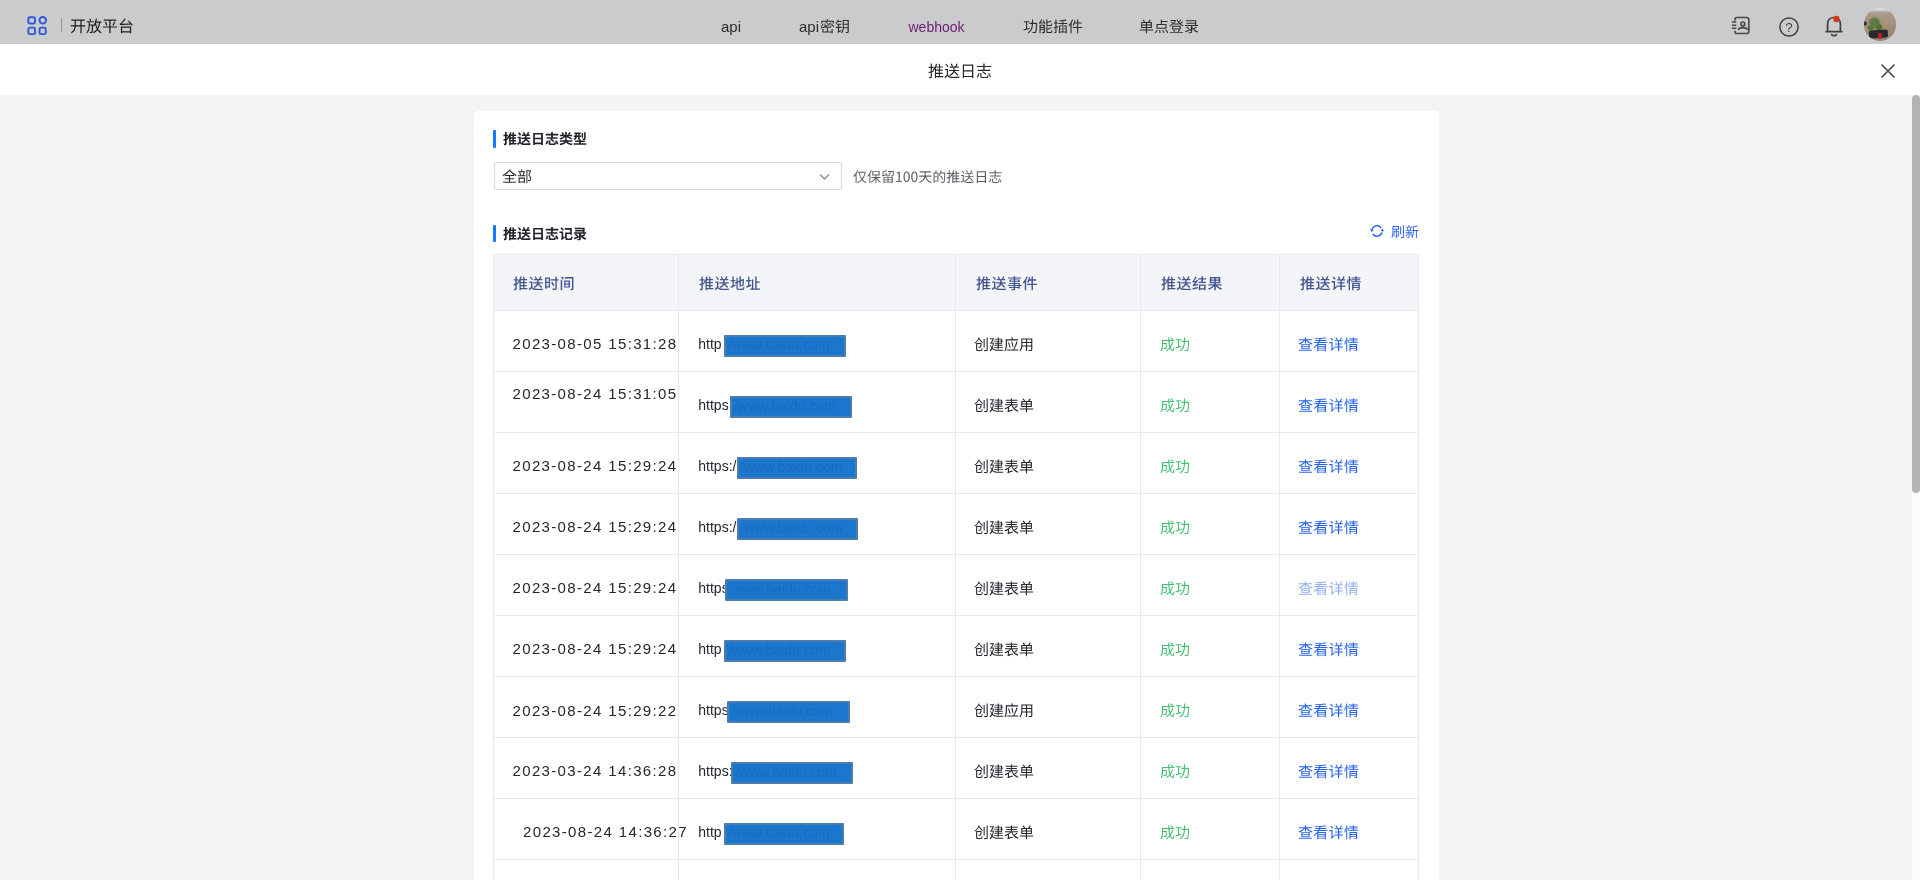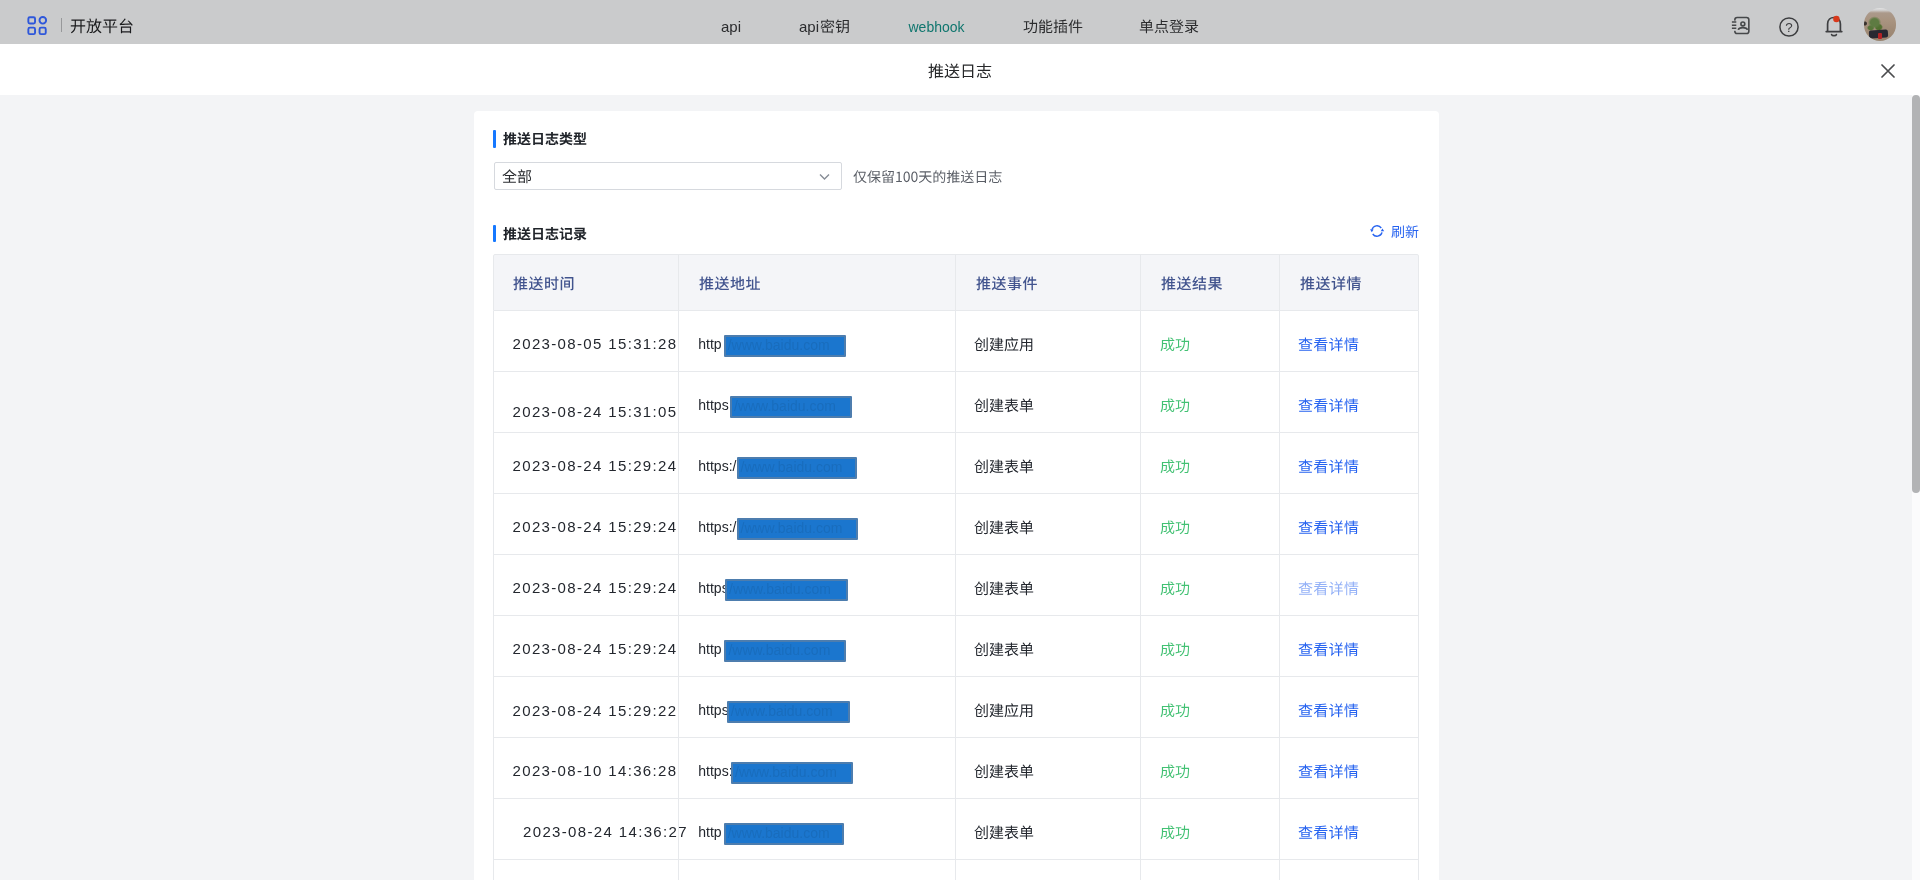--- a/index.html
+++ b/index.html
@@ -17,21 +17,21 @@
 </svg>
 <div class="ab" style="left:61px;top:18px;width:1px;height:14px;background:#97989a"></div>
 <svg class="ab " style="left:70px;top:17px" width="66" height="22" viewBox="0 -15 66 22">
     <path fill="#1c1d1f" d="M10.4 -11.2V-6.7H5.9V-7.4V-11.2ZM0.8 -6.7V-5.5H4.6C4.4 -3.3 3.6 -1.2 0.9 0.4C1.2 0.7 1.6 1.1 1.8 1.3C4.8 -0.5 5.6 -3.0 5.8 -5.5H10.4V1.3H11.6V-5.5H15.2V-6.7H11.6V-11.2H14.7V-12.4H1.4V-11.2H4.7V-7.4L4.7 -6.7Z M19.3 -13.2C19.6 -12.5 20.0 -11.6 20.1 -11.0L21.2 -11.3C21.1 -11.9 20.7 -12.8 20.4 -13.5ZM16.7 -10.8V-9.7H18.6V-6.4C18.6 -4.1 18.4 -1.6 16.4 0.5C16.7 0.7 17.1 1.0 17.3 1.3C19.4 -1.0 19.7 -3.7 19.7 -6.4V-6.5H21.9C21.8 -2.1 21.7 -0.5 21.4 -0.2C21.3 0.0 21.2 0.0 21.0 0.0C20.7 0.0 20.1 0.0 19.5 -0.0C19.6 0.3 19.7 0.8 19.8 1.1C20.4 1.1 21.1 1.1 21.5 1.1C21.9 1.1 22.2 0.9 22.5 0.6C22.9 0.0 23.0 -1.8 23.1 -7.0C23.1 -7.2 23.1 -7.6 23.1 -7.6H19.7V-9.7H23.8V-10.8ZM26.0 -9.3H29.0C28.7 -7.3 28.2 -5.6 27.5 -4.1C26.8 -5.6 26.3 -7.3 26.0 -9.2ZM25.8 -13.5C25.3 -10.7 24.4 -8.0 23.1 -6.3C23.4 -6.1 23.9 -5.6 24.0 -5.4C24.5 -6.0 24.9 -6.7 25.2 -7.4C25.6 -5.7 26.1 -4.2 26.8 -2.9C25.8 -1.6 24.6 -0.5 22.9 0.3C23.1 0.5 23.5 1.0 23.6 1.3C25.2 0.5 26.4 -0.5 27.4 -1.8C28.3 -0.5 29.3 0.5 30.7 1.2C30.9 0.9 31.3 0.5 31.5 0.2C30.1 -0.4 29.0 -1.5 28.1 -2.9C29.2 -4.6 29.8 -6.7 30.2 -9.3H31.4V-10.4H26.4C26.6 -11.3 26.8 -12.3 27.0 -13.2Z M34.8 -10.1C35.4 -8.9 36.0 -7.3 36.3 -6.4L37.4 -6.8C37.2 -7.7 36.5 -9.2 35.9 -10.4ZM44.1 -10.5C43.7 -9.3 42.9 -7.7 42.3 -6.7L43.4 -6.3C44.0 -7.3 44.8 -8.8 45.3 -10.1ZM32.8 -5.6V-4.4H39.3V1.3H40.6V-4.4H47.2V-5.6H40.6V-11.2H46.3V-12.4H33.7V-11.2H39.3V-5.6Z M50.9 -5.5V1.3H52.1V0.4H59.9V1.2H61.1V-5.5ZM52.1 -0.8V-4.3H59.9V-0.8ZM50.0 -6.8C50.6 -7.1 51.6 -7.1 60.8 -7.6C61.2 -7.1 61.5 -6.6 61.8 -6.2L62.8 -6.9C62.0 -8.3 60.1 -10.3 58.5 -11.6L57.6 -11.0C58.4 -10.3 59.2 -9.5 59.9 -8.6L51.7 -8.3C53.1 -9.6 54.6 -11.2 55.8 -13.0L54.6 -13.5C53.4 -11.5 51.5 -9.5 50.9 -8.9C50.4 -8.4 50.0 -8.1 49.6 -8.0C49.8 -7.7 50.0 -7.1 50.0 -6.8Z"></path>
   </svg>
 <div class="ab" style="left:721px;top:17.5px;font-size:15px;color:#2b2c2e">api</div>
 <div class="ab" style="left:799px;top:17.5px;font-size:15px;color:#2b2c2e">api</div>
 <svg class="ab " style="left:819.5px;top:18px" width="32" height="21" viewBox="0 -14 32 21">
     <path fill="#2b2c2e" d="M2.7 -8.3C2.3 -7.4 1.6 -6.3 0.7 -5.6L1.6 -5.1C2.5 -5.8 3.2 -6.9 3.6 -7.9ZM5.3 -9.4C6.2 -9.0 7.3 -8.3 7.9 -7.8L8.5 -8.5C7.9 -9.0 6.8 -9.7 5.8 -10.1ZM10.9 -7.7C11.9 -6.8 13.0 -5.6 13.5 -4.8L14.3 -5.5C13.8 -6.3 12.7 -7.4 11.8 -8.2ZM10.3 -9.6C9.2 -8.2 7.5 -7.0 5.5 -6.1V-8.5H4.5V-5.6V-5.6C3.3 -5.1 1.9 -4.6 0.6 -4.3C0.8 -4.1 1.1 -3.6 1.2 -3.4C2.4 -3.7 3.7 -4.1 4.8 -4.6C5.1 -4.3 5.6 -4.2 6.5 -4.2C6.9 -4.2 9.4 -4.2 9.7 -4.2C11.0 -4.2 11.4 -4.7 11.5 -6.5C11.2 -6.5 10.8 -6.7 10.6 -6.8C10.5 -5.4 10.4 -5.2 9.7 -5.2C9.1 -5.2 7.0 -5.2 6.6 -5.2L6.0 -5.2C8.1 -6.2 10.0 -7.5 11.3 -9.1ZM2.4 -2.9V0.5H11.6V1.2H12.7V-3.1H11.6V-0.6H8.0V-3.8H6.9V-0.6H3.5V-2.9ZM6.6 -12.6C6.8 -12.2 6.9 -11.7 7.0 -11.3H1.2V-8.4H2.3V-10.3H12.7V-8.4H13.9V-11.3H8.2C8.1 -11.7 7.9 -12.3 7.7 -12.8Z M27.6 -7.3V-4.7H23.8L23.8 -5.6V-7.3ZM27.6 -8.3H23.8V-10.9H27.6ZM22.7 -11.9V-5.6C22.7 -3.5 22.6 -1.1 20.9 0.6C21.1 0.8 21.6 1.1 21.8 1.3C23.1 -0.1 23.6 -1.9 23.7 -3.7H27.6V-0.4C27.6 -0.1 27.6 -0.1 27.3 -0.1C27.1 -0.1 26.4 -0.1 25.6 -0.1C25.8 0.2 25.9 0.7 26.0 1.0C27.1 1.0 27.8 1.0 28.2 0.8C28.6 0.6 28.8 0.3 28.8 -0.4V-11.9ZM17.8 -12.6C17.3 -11.2 16.5 -9.8 15.5 -9.0C15.7 -8.7 16.0 -8.1 16.1 -7.9C16.6 -8.4 17.2 -9.1 17.6 -9.9H21.6V-10.9H18.2C18.4 -11.3 18.6 -11.8 18.8 -12.3ZM15.9 -5.2V-4.1H18.0V-1.0C18.0 -0.4 17.6 -0.2 17.3 -0.0C17.5 0.3 17.7 0.8 17.7 1.1C18.0 0.8 18.4 0.6 21.3 -0.9C21.3 -1.2 21.2 -1.6 21.1 -1.9L19.1 -0.9V-4.1H21.5V-5.2H19.1V-7.2H21.3V-8.2H16.6V-7.2H18.0V-5.2Z"></path>
   </svg>
-<div class="ab" style="left:908.5px;top:18.5px;font-size:14px;color:#0f766e">webhook</div>
+<div class="ab" style="left:908.5px;top:18.5px;font-size:14px;color:#701a75">webhook</div>
 <svg class="ab " style="left:1022.5px;top:18px" width="62" height="21" viewBox="0 -14 62 21">
     <path fill="#2b2c2e" d="M0.6 -2.7 0.8 -1.6C2.4 -2.0 4.6 -2.6 6.6 -3.2L6.5 -4.3L4.1 -3.6V-9.8H6.3V-10.8H0.8V-9.8H3.0V-3.3C2.1 -3.1 1.2 -2.9 0.6 -2.7ZM9.0 -12.4C9.0 -11.3 8.9 -10.2 8.9 -9.2H6.4V-8.1H8.9C8.6 -4.4 7.8 -1.4 4.6 0.3C4.9 0.5 5.3 0.9 5.4 1.2C8.8 -0.7 9.7 -4.1 10.0 -8.1H13.0C12.8 -2.7 12.5 -0.7 12.1 -0.2C11.9 -0.0 11.8 0.0 11.4 0.0C11.1 0.0 10.3 -0.0 9.3 -0.1C9.6 0.2 9.7 0.7 9.7 1.0C10.6 1.1 11.4 1.1 11.9 1.0C12.4 1.0 12.8 0.9 13.1 0.4C13.7 -0.2 13.9 -2.4 14.1 -8.6C14.1 -8.8 14.1 -9.2 14.1 -9.2H10.0C10.1 -10.2 10.1 -11.3 10.1 -12.4Z M20.7 -6.3V-5.0H17.6V-6.3ZM16.5 -7.3V1.2H17.6V-1.9H20.7V-0.1C20.7 0.1 20.7 0.1 20.5 0.1C20.3 0.1 19.6 0.1 18.9 0.1C19.1 0.4 19.3 0.9 19.3 1.2C20.3 1.2 20.9 1.1 21.3 1.0C21.7 0.8 21.9 0.5 21.9 -0.1V-7.3ZM17.6 -4.1H20.7V-2.8H17.6ZM27.9 -11.5C27.0 -11.0 25.7 -10.5 24.4 -10.0V-12.6H23.3V-7.6C23.3 -6.4 23.6 -6.0 25.1 -6.0C25.4 -6.0 27.3 -6.0 27.7 -6.0C28.8 -6.0 29.2 -6.5 29.3 -8.3C29.0 -8.4 28.5 -8.6 28.3 -8.8C28.2 -7.3 28.1 -7.0 27.6 -7.0C27.1 -7.0 25.5 -7.0 25.2 -7.0C24.5 -7.0 24.4 -7.1 24.4 -7.6V-9.1C25.8 -9.6 27.4 -10.1 28.6 -10.6ZM28.0 -4.8C27.2 -4.2 25.7 -3.6 24.4 -3.2V-5.6H23.3V-0.5C23.3 0.7 23.7 1.1 25.1 1.1C25.4 1.1 27.4 1.1 27.7 1.1C29.0 1.1 29.3 0.5 29.4 -1.5C29.1 -1.6 28.7 -1.7 28.4 -1.9C28.4 -0.2 28.3 0.1 27.6 0.1C27.2 0.1 25.5 0.1 25.2 0.1C24.5 0.1 24.4 -0.0 24.4 -0.5V-2.3C25.9 -2.7 27.6 -3.3 28.8 -3.9ZM16.3 -8.3C16.6 -8.4 17.1 -8.5 21.2 -8.8C21.3 -8.5 21.5 -8.2 21.6 -8.0L22.5 -8.4C22.2 -9.3 21.4 -10.7 20.6 -11.7L19.7 -11.3C20.1 -10.8 20.4 -10.2 20.8 -9.6L17.5 -9.5C18.1 -10.3 18.8 -11.3 19.3 -12.3L18.1 -12.6C17.7 -11.5 16.8 -10.3 16.6 -10.0C16.3 -9.6 16.1 -9.4 15.9 -9.4C16.0 -9.1 16.2 -8.5 16.3 -8.3Z M41.0 -3.6V-2.7H42.7V-0.6H40.4V-8.0H44.2V-9.1H40.4V-11.0C41.5 -11.1 42.6 -11.3 43.5 -11.6L42.9 -12.5C41.3 -12.0 38.4 -11.7 36.0 -11.5C36.1 -11.3 36.3 -10.9 36.3 -10.6C37.3 -10.7 38.3 -10.7 39.4 -10.8V-9.1H35.5V-8.0H39.4V-0.6H36.9V-2.7H38.7V-3.6H36.9V-5.5C37.5 -5.6 38.2 -5.8 38.8 -6.1L38.2 -7.0C37.6 -6.7 36.7 -6.4 35.9 -6.1V1.2H36.9V0.4H42.7V1.2H43.7V-6.5H41.0V-5.5H42.7V-3.6ZM32.4 -12.6V-9.6H30.8V-8.5H32.4V-5.1L30.6 -4.6L30.8 -3.5L32.4 -4.0V-0.1C32.4 0.1 32.4 0.1 32.2 0.1C32.0 0.1 31.6 0.1 31.1 0.1C31.2 0.4 31.4 0.9 31.4 1.1C32.2 1.1 32.7 1.1 33.0 0.9C33.4 0.8 33.5 0.4 33.5 -0.1V-4.3L35.1 -4.8L35.0 -5.9L33.5 -5.4V-8.5H34.9V-9.6H33.5V-12.6Z M49.8 -5.1V-4.0H54.1V1.2H55.2V-4.0H59.3V-5.1H55.2V-8.4H58.6V-9.5H55.2V-12.4H54.1V-9.5H52.0C52.2 -10.2 52.4 -10.9 52.6 -11.6L51.5 -11.8C51.1 -9.9 50.5 -7.9 49.6 -6.7C49.9 -6.6 50.4 -6.3 50.6 -6.1C51.0 -6.8 51.4 -7.6 51.7 -8.4H54.1V-5.1ZM49.0 -12.5C48.2 -10.3 46.9 -8.0 45.5 -6.6C45.7 -6.3 46.0 -5.7 46.1 -5.4C46.6 -6.0 47.1 -6.6 47.5 -7.2V1.2H48.6V-9.0C49.2 -10.0 49.7 -11.1 50.1 -12.2Z"></path>
   </svg>
 <svg class="ab " style="left:1139px;top:18px" width="62" height="21" viewBox="0 -14 62 21">
     <path fill="#2b2c2e" d="M3.3 -6.6H6.9V-4.9H3.3ZM8.0 -6.6H11.8V-4.9H8.0ZM3.3 -9.0H6.9V-7.5H3.3ZM8.0 -9.0H11.8V-7.5H8.0ZM10.6 -12.5C10.3 -11.8 9.7 -10.7 9.1 -10.0H5.5L6.1 -10.3C5.8 -10.9 5.1 -11.9 4.5 -12.5L3.5 -12.1C4.1 -11.5 4.7 -10.6 5.0 -10.0H2.2V-4.0H6.9V-2.5H0.8V-1.5H6.9V1.2H8.0V-1.5H14.2V-2.5H8.0V-4.0H12.9V-10.0H10.4C10.9 -10.6 11.4 -11.4 11.8 -12.1Z M18.6 -7.0H26.4V-4.3H18.6ZM20.1 -1.9C20.3 -0.9 20.4 0.3 20.4 1.1L21.6 0.9C21.5 0.2 21.4 -1.1 21.2 -2.0ZM23.2 -1.9C23.6 -1.0 24.1 0.3 24.3 1.0L25.4 0.8C25.2 0.0 24.7 -1.2 24.2 -2.1ZM26.3 -2.0C27.0 -1.1 27.9 0.3 28.2 1.1L29.3 0.6C28.9 -0.2 28.0 -1.5 27.3 -2.4ZM17.7 -2.3C17.2 -1.2 16.4 0.0 15.6 0.7L16.6 1.2C17.5 0.4 18.2 -0.9 18.7 -2.0ZM17.5 -8.0V-3.2H27.5V-8.0H22.9V-9.9H28.6V-11.0H22.9V-12.6H21.8V-8.0Z M34.2 -5.3H40.5V-3.4H34.2ZM33.1 -6.2V-2.5H41.7V-6.2ZM43.2 -10.7C42.7 -10.2 41.8 -9.4 41.1 -8.9C40.7 -9.2 40.4 -9.6 40.1 -10.0C40.8 -10.5 41.7 -11.2 42.4 -11.9L41.5 -12.5C41.0 -11.9 40.2 -11.2 39.6 -10.7C39.1 -11.3 38.8 -11.9 38.5 -12.6L37.5 -12.2C38.1 -10.8 39.0 -9.5 40.0 -8.4H35.1C35.9 -9.4 36.6 -10.5 37.1 -11.7L36.4 -12.1L36.2 -12.0H31.5V-11.1H35.6C35.2 -10.3 34.7 -9.6 34.1 -9.0C33.6 -9.5 32.8 -10.1 32.1 -10.5L31.5 -9.9C32.2 -9.4 33.0 -8.8 33.5 -8.3C32.5 -7.5 31.4 -6.8 30.4 -6.3C30.6 -6.1 30.9 -5.7 31.1 -5.5C32.4 -6.1 33.7 -7.0 34.8 -8.2V-7.5H40.2V-8.2C41.3 -7.1 42.5 -6.2 43.8 -5.6C44.0 -5.9 44.3 -6.3 44.6 -6.6C43.6 -7.0 42.6 -7.6 41.7 -8.3C42.5 -8.8 43.4 -9.5 44.0 -10.1ZM39.8 -2.4C39.5 -1.7 39.1 -0.8 38.7 -0.1H35.2L36.1 -0.5C36.0 -1.0 35.6 -1.8 35.2 -2.3L34.2 -2.0C34.5 -1.4 34.9 -0.6 35.0 -0.1H30.9V0.8H44.1V-0.1H39.8C40.2 -0.7 40.5 -1.4 40.9 -2.1Z M47.0 -4.8C48.0 -4.2 49.2 -3.4 49.7 -2.8L50.5 -3.6C49.9 -4.1 48.7 -4.9 47.8 -5.4ZM47.0 -11.8V-10.7H56.1L56.0 -9.3H47.5V-8.3H56.0L55.9 -6.9H46.0V-5.9H51.9V-3.2C49.7 -2.3 47.5 -1.4 46.0 -0.8L46.6 0.2C48.1 -0.4 50.1 -1.3 51.9 -2.1V-0.0C51.9 0.2 51.8 0.2 51.6 0.3C51.4 0.3 50.5 0.3 49.6 0.2C49.8 0.5 50.0 0.9 50.0 1.2C51.2 1.2 52.0 1.2 52.4 1.1C52.9 0.9 53.1 0.6 53.1 -0.0V-3.5C54.3 -1.6 56.2 -0.1 58.6 0.6C58.7 0.3 59.1 -0.1 59.3 -0.4C57.7 -0.8 56.3 -1.6 55.1 -2.7C56.1 -3.2 57.2 -4.1 58.1 -4.8L57.1 -5.5C56.5 -4.9 55.4 -4.0 54.4 -3.4C53.9 -4.0 53.4 -4.7 53.1 -5.5V-5.9H59.1V-6.9H57.1C57.2 -8.5 57.3 -10.3 57.3 -11.8L56.4 -11.8L56.2 -11.8Z"></path>
   </svg>
 <svg class="ab" style="left:1730px;top:15px" width="23" height="23" viewBox="0 0 23 23" fill="none" stroke="#46484a" stroke-width="1.6">
 <rect x="4.85" y="2.55" width="14.0" height="16.0" rx="2.3"></rect>
 <rect x="3.6" y="5.6" width="2.5" height="10.2" fill="#cacbcc" stroke="none"></rect>
 <path d="M1.9,7.05h4.4 M1.9,10.3h4.4 M1.9,13.2h4.4"></path>
@@ -126,21 +126,21 @@
 <svg class="ab " style="left:973.5px;top:336px" width="62" height="21" viewBox="0 -14 62 21">
     <path fill="#23272e" d="M12.6 -12.4V-0.3C12.6 -0.0 12.5 0.1 12.2 0.1C11.9 0.1 10.9 0.1 9.9 0.1C10.0 0.4 10.2 0.9 10.3 1.1C11.7 1.2 12.5 1.1 13.0 1.0C13.5 0.8 13.7 0.4 13.7 -0.3V-12.4ZM9.6 -10.9V-2.5H10.7V-10.9ZM2.1 -7.1V-0.7C2.1 0.7 2.6 1.0 4.0 1.0C4.3 1.0 6.5 1.0 6.8 1.0C8.2 1.0 8.5 0.4 8.6 -1.7C8.3 -1.8 7.9 -1.9 7.6 -2.1C7.6 -0.3 7.5 0.0 6.8 0.0C6.3 0.0 4.5 0.0 4.1 0.0C3.4 0.0 3.2 -0.1 3.2 -0.7V-6.1H6.5C6.4 -4.3 6.2 -3.6 6.0 -3.3C5.9 -3.2 5.8 -3.2 5.6 -3.2C5.4 -3.2 4.9 -3.2 4.3 -3.3C4.5 -3.0 4.6 -2.6 4.6 -2.3C5.2 -2.2 5.8 -2.3 6.1 -2.3C6.5 -2.3 6.7 -2.4 6.9 -2.7C7.3 -3.0 7.5 -4.1 7.6 -6.7C7.6 -6.8 7.6 -7.1 7.6 -7.1ZM4.7 -12.6C3.9 -10.6 2.3 -8.6 0.4 -7.2C0.7 -7.0 1.1 -6.6 1.2 -6.4C2.7 -7.6 4.0 -9.1 5.0 -10.7C6.1 -9.4 7.4 -7.9 8.1 -6.9L8.9 -7.6C8.2 -8.7 6.7 -10.3 5.4 -11.6L5.7 -12.3Z M20.9 -11.3V-10.4H23.7V-9.3H19.9V-8.4H23.7V-7.2H20.8V-6.3H23.7V-5.2H20.7V-4.3H23.7V-3.1H20.1V-2.2H23.7V-0.7H24.8V-2.2H29.1V-3.1H24.8V-4.3H28.5V-5.2H24.8V-6.3H28.1V-8.4H29.2V-9.3H28.1V-11.3H24.8V-12.6H23.7V-11.3ZM24.8 -8.4H27.1V-7.2H24.8ZM24.8 -9.3V-10.4H27.1V-9.3ZM16.5 -5.9C16.5 -6.1 16.8 -6.3 17.0 -6.4H18.9C18.7 -5.0 18.4 -3.9 18.0 -2.9C17.6 -3.5 17.3 -4.2 17.0 -5.1L16.2 -4.8C16.5 -3.6 17.0 -2.7 17.5 -1.9C17.0 -0.9 16.3 -0.1 15.6 0.4C15.8 0.6 16.2 1.0 16.4 1.2C17.1 0.6 17.7 -0.1 18.3 -1.1C19.8 0.4 22.0 0.8 24.8 0.8H29.0C29.1 0.5 29.3 0.0 29.4 -0.2C28.7 -0.2 25.4 -0.2 24.8 -0.2C22.3 -0.2 20.2 -0.5 18.7 -2.0C19.4 -3.4 19.8 -5.1 20.0 -7.2L19.4 -7.4L19.2 -7.4H17.9C18.6 -8.5 19.4 -9.9 20.1 -11.4L19.4 -11.8L19.0 -11.7H16.0V-10.7H18.6C18.0 -9.3 17.2 -8.1 16.9 -7.7C16.6 -7.2 16.3 -6.9 16.0 -6.8C16.1 -6.6 16.4 -6.1 16.5 -5.9Z M34.0 -7.3C34.6 -5.7 35.3 -3.6 35.6 -2.2L36.6 -2.6C36.3 -4.0 35.6 -6.1 34.9 -7.8ZM37.2 -8.2C37.7 -6.6 38.2 -4.4 38.5 -3.0L39.5 -3.4C39.3 -4.8 38.8 -6.8 38.2 -8.5ZM37.0 -12.4C37.3 -11.9 37.6 -11.2 37.8 -10.7H31.8V-6.6C31.8 -4.4 31.7 -1.5 30.5 0.7C30.8 0.8 31.3 1.1 31.5 1.3C32.8 -0.9 33.0 -4.3 33.0 -6.6V-9.6H44.1V-10.7H39.1C38.9 -11.2 38.5 -12.1 38.1 -12.7ZM33.1 -0.6V0.5H44.3V-0.6H40.3C41.6 -2.9 42.8 -5.6 43.5 -8.1L42.3 -8.6C41.7 -6.0 40.6 -2.9 39.1 -0.6Z M47.3 -11.5V-6.1C47.3 -4.0 47.1 -1.3 45.5 0.5C45.7 0.7 46.2 1.1 46.4 1.3C47.5 0.0 48.0 -1.7 48.2 -3.4H52.0V1.1H53.1V-3.4H57.2V-0.3C57.2 -0.1 57.1 0.0 56.8 0.0C56.5 0.1 55.5 0.1 54.4 0.0C54.6 0.3 54.8 0.8 54.8 1.1C56.2 1.1 57.1 1.1 57.6 0.9C58.1 0.8 58.3 0.4 58.3 -0.3V-11.5ZM48.4 -10.5H52.0V-8.1H48.4ZM57.2 -10.5V-8.1H53.1V-10.5ZM48.4 -7.0H52.0V-4.5H48.3C48.4 -5.0 48.4 -5.6 48.4 -6.1ZM57.2 -7.0V-4.5H53.1V-7.0Z"></path>
   </svg>
 <svg class="ab " style="left:1160.0px;top:336px" width="32" height="21" viewBox="0 -14 32 21">
     <path fill="#42c173" d="M8.2 -12.6C8.2 -11.7 8.2 -10.9 8.2 -10.0H1.9V-5.8C1.9 -3.9 1.8 -1.3 0.5 0.6C0.8 0.7 1.3 1.1 1.5 1.3C2.9 -0.7 3.1 -3.7 3.1 -5.8V-5.9H5.8C5.8 -3.3 5.7 -2.4 5.5 -2.2C5.4 -2.0 5.2 -2.0 5.0 -2.0C4.8 -2.0 4.1 -2.0 3.4 -2.1C3.6 -1.8 3.7 -1.3 3.8 -1.0C4.5 -1.0 5.2 -1.0 5.6 -1.0C6.0 -1.1 6.2 -1.2 6.5 -1.4C6.8 -1.8 6.9 -3.1 6.9 -6.5C6.9 -6.6 6.9 -7.0 6.9 -7.0H3.1V-9.0H8.3C8.5 -6.5 8.8 -4.3 9.4 -2.6C8.4 -1.4 7.3 -0.5 5.9 0.2C6.2 0.4 6.6 0.9 6.8 1.1C7.9 0.4 9.0 -0.4 9.9 -1.4C10.6 0.2 11.5 1.1 12.6 1.1C13.8 1.1 14.2 0.3 14.4 -2.2C14.1 -2.3 13.7 -2.6 13.4 -2.8C13.3 -0.8 13.1 -0.1 12.7 -0.1C11.9 -0.1 11.3 -0.9 10.7 -2.4C11.8 -3.8 12.7 -5.5 13.3 -7.5L12.2 -7.8C11.7 -6.3 11.1 -4.9 10.3 -3.7C9.9 -5.2 9.6 -6.9 9.4 -9.0H14.3V-10.0H9.4C9.3 -10.9 9.3 -11.7 9.3 -12.6ZM10.1 -11.8C11.0 -11.4 12.2 -10.6 12.8 -10.0L13.5 -10.8C12.9 -11.3 11.7 -12.1 10.7 -12.5Z M15.6 -2.7 15.8 -1.6C17.4 -2.0 19.6 -2.6 21.6 -3.2L21.5 -4.3L19.1 -3.6V-9.8H21.3V-10.8H15.8V-9.8H18.0V-3.3C17.1 -3.1 16.2 -2.9 15.6 -2.7ZM24.0 -12.4C24.0 -11.3 23.9 -10.2 23.9 -9.2H21.4V-8.1H23.9C23.6 -4.4 22.8 -1.4 19.6 0.3C19.9 0.5 20.3 0.9 20.4 1.2C23.9 -0.7 24.7 -4.1 25.0 -8.1H28.0C27.8 -2.7 27.5 -0.7 27.1 -0.2C26.9 -0.0 26.8 0.0 26.4 0.0C26.1 0.0 25.3 -0.0 24.3 -0.1C24.6 0.2 24.7 0.7 24.7 1.0C25.6 1.1 26.4 1.1 26.9 1.0C27.4 1.0 27.8 0.9 28.1 0.4C28.6 -0.2 28.9 -2.4 29.1 -8.6C29.1 -8.8 29.1 -9.2 29.1 -9.2H25.0C25.1 -10.2 25.1 -11.3 25.1 -12.4Z"></path>
   </svg>
 <svg class="ab " style="left:1298.2px;top:336px" width="63" height="21" viewBox="0 -14 63 21">
     <path fill="#2562f0" d="M4.4 -3.3H10.5V-2.0H4.4ZM4.4 -5.3H10.5V-4.0H4.4ZM3.3 -6.1V-1.2H11.7V-6.1ZM1.1 -0.3V0.7H13.9V-0.3ZM6.9 -12.6V-10.7H0.9V-9.7H5.7C4.4 -8.3 2.4 -7.0 0.5 -6.4C0.8 -6.1 1.1 -5.7 1.3 -5.5C3.3 -6.3 5.5 -7.8 6.9 -9.6V-6.6H8.0V-9.6C9.4 -7.9 11.6 -6.3 13.7 -5.6C13.9 -5.9 14.2 -6.3 14.5 -6.5C12.6 -7.1 10.5 -8.3 9.2 -9.7H14.2V-10.7H8.0V-12.6Z M20.3 -3.2H26.8V-2.2H20.3ZM20.3 -4.0V-5.0H26.8V-4.0ZM20.3 -1.4H26.8V-0.3H20.3ZM27.7 -12.5C25.3 -12.0 20.7 -11.8 17.1 -11.7C17.2 -11.5 17.3 -11.1 17.3 -10.9C18.6 -10.9 20.0 -10.9 21.4 -11.0C21.3 -10.6 21.2 -10.3 21.1 -9.9H17.3V-9.0H20.8C20.6 -8.7 20.4 -8.3 20.2 -7.9H16.2V-7.0H19.7C18.8 -5.4 17.5 -4.0 15.8 -3.0C16.0 -2.8 16.4 -2.4 16.5 -2.1C17.6 -2.8 18.4 -3.5 19.2 -4.4V1.2H20.3V0.6H26.8V1.2H27.9V-5.9H20.4C20.6 -6.3 20.8 -6.6 21.0 -7.0H29.4V-7.9H21.5C21.7 -8.3 21.8 -8.7 22.0 -9.0H28.5V-9.9H22.3L22.7 -11.0C24.8 -11.2 26.9 -11.4 28.4 -11.7Z M32.2 -11.5C33.0 -10.8 34.0 -9.9 34.5 -9.2L35.3 -10.0C34.8 -10.7 33.8 -11.6 32.9 -12.3ZM37.4 -12.2C37.9 -11.4 38.5 -10.4 38.7 -9.7L39.7 -10.2C39.5 -10.8 38.9 -11.8 38.4 -12.5ZM33.4 0.9V0.9C33.6 0.6 34.0 0.3 36.5 -1.7C36.3 -1.9 36.2 -2.3 36.1 -2.6L34.6 -1.5V-7.9H31.2V-6.8H33.5V-1.4C33.5 -0.6 33.1 -0.1 32.8 0.1C33.0 0.3 33.3 0.7 33.4 0.9ZM43.0 -12.6C42.7 -11.8 42.1 -10.6 41.6 -9.7H36.6V-8.7H40.0V-6.6H37.1V-5.6H40.0V-3.5H36.2V-2.4H40.0V1.2H41.2V-2.4H44.9V-3.5H41.2V-5.6H44.1V-6.6H41.2V-8.7H44.6V-9.7H42.8C43.2 -10.5 43.7 -11.4 44.1 -12.3Z M48.2 -12.6V1.2H49.2V-12.6ZM47.0 -9.7C46.9 -8.5 46.7 -6.9 46.3 -5.8L47.2 -5.5C47.5 -6.7 47.8 -8.4 47.8 -9.6ZM49.3 -10.1C49.7 -9.4 50.0 -8.5 50.1 -7.9L50.9 -8.3C50.8 -8.8 50.4 -9.7 50.1 -10.4ZM52.6 -3.1H58.0V-2.0H52.6ZM52.6 -4.0V-5.1H58.0V-4.0ZM54.8 -12.6V-11.4H50.9V-10.6H54.8V-9.6H51.3V-8.8H54.8V-7.7H50.5V-6.9H60.3V-7.7H55.9V-8.8H59.4V-9.6H55.9V-10.6H59.8V-11.4H55.9V-12.6ZM51.5 -6.0V1.2H52.6V-1.2H58.0V-0.1C58.0 0.1 57.9 0.2 57.8 0.2C57.5 0.2 56.8 0.2 56.1 0.2C56.2 0.4 56.3 0.9 56.4 1.1C57.5 1.1 58.1 1.1 58.5 1.0C59.0 0.8 59.1 0.5 59.1 -0.1V-6.0Z"></path>
   </svg>
 <div class="ab" style="left:492.5px;top:432px;width:926px;height:1px;background:#e7e9ec"></div>
-<div class="ab" style="left:512.5px;top:403px;font-size:15px;letter-spacing:1.35px;color:#23272e">2023-08-24 15:31:05</div>
+<div class="ab" style="left:512.5px;top:385px;font-size:15px;letter-spacing:1.35px;color:#23272e">2023-08-24 15:31:05</div>
 <div class="ab" style="left:698.3px;top:396.8px;font-size:14px;color:#23272e">https:</div>
 <div class="bar" style="left:730.0px;top:396px;width:122.0px">
     <span>/www.baidu.com</span>
   </div>
 <svg class="ab " style="left:973.5px;top:397px" width="62" height="21" viewBox="0 -14 62 21">
     <path fill="#23272e" d="M12.6 -12.4V-0.3C12.6 -0.0 12.5 0.1 12.2 0.1C11.9 0.1 10.9 0.1 9.9 0.1C10.0 0.4 10.2 0.9 10.3 1.1C11.7 1.2 12.5 1.1 13.0 1.0C13.5 0.8 13.7 0.4 13.7 -0.3V-12.4ZM9.6 -10.9V-2.5H10.7V-10.9ZM2.1 -7.1V-0.7C2.1 0.7 2.6 1.0 4.0 1.0C4.3 1.0 6.5 1.0 6.8 1.0C8.2 1.0 8.5 0.4 8.6 -1.7C8.3 -1.8 7.9 -1.9 7.6 -2.1C7.6 -0.3 7.5 0.0 6.8 0.0C6.3 0.0 4.5 0.0 4.1 0.0C3.4 0.0 3.2 -0.1 3.2 -0.7V-6.1H6.5C6.4 -4.3 6.2 -3.6 6.0 -3.3C5.9 -3.2 5.8 -3.2 5.6 -3.2C5.4 -3.2 4.9 -3.2 4.3 -3.3C4.5 -3.0 4.6 -2.6 4.6 -2.3C5.2 -2.2 5.8 -2.3 6.1 -2.3C6.5 -2.3 6.7 -2.4 6.9 -2.7C7.3 -3.0 7.5 -4.1 7.6 -6.7C7.6 -6.8 7.6 -7.1 7.6 -7.1ZM4.7 -12.6C3.9 -10.6 2.3 -8.6 0.4 -7.2C0.7 -7.0 1.1 -6.6 1.2 -6.4C2.7 -7.6 4.0 -9.1 5.0 -10.7C6.1 -9.4 7.4 -7.9 8.1 -6.9L8.9 -7.6C8.2 -8.7 6.7 -10.3 5.4 -11.6L5.7 -12.3Z M20.9 -11.3V-10.4H23.7V-9.3H19.9V-8.4H23.7V-7.2H20.8V-6.3H23.7V-5.2H20.7V-4.3H23.7V-3.1H20.1V-2.2H23.7V-0.7H24.8V-2.2H29.1V-3.1H24.8V-4.3H28.5V-5.2H24.8V-6.3H28.1V-8.4H29.2V-9.3H28.1V-11.3H24.8V-12.6H23.7V-11.3ZM24.8 -8.4H27.1V-7.2H24.8ZM24.8 -9.3V-10.4H27.1V-9.3ZM16.5 -5.9C16.5 -6.1 16.8 -6.3 17.0 -6.4H18.9C18.7 -5.0 18.4 -3.9 18.0 -2.9C17.6 -3.5 17.3 -4.2 17.0 -5.1L16.2 -4.8C16.5 -3.6 17.0 -2.7 17.5 -1.9C17.0 -0.9 16.3 -0.1 15.6 0.4C15.8 0.6 16.2 1.0 16.4 1.2C17.1 0.6 17.7 -0.1 18.3 -1.1C19.8 0.4 22.0 0.8 24.8 0.8H29.0C29.1 0.5 29.3 0.0 29.4 -0.2C28.7 -0.2 25.4 -0.2 24.8 -0.2C22.3 -0.2 20.2 -0.5 18.7 -2.0C19.4 -3.4 19.8 -5.1 20.0 -7.2L19.4 -7.4L19.2 -7.4H17.9C18.6 -8.5 19.4 -9.9 20.1 -11.4L19.4 -11.8L19.0 -11.7H16.0V-10.7H18.6C18.0 -9.3 17.2 -8.1 16.9 -7.7C16.6 -7.2 16.3 -6.9 16.0 -6.8C16.1 -6.6 16.4 -6.1 16.5 -5.9Z M33.8 1.2C34.1 1.0 34.7 0.8 38.9 -0.6C38.8 -0.8 38.7 -1.2 38.7 -1.6L35.0 -0.5V-3.8C35.9 -4.4 36.7 -5.1 37.4 -5.8C38.5 -2.6 40.6 -0.3 43.8 0.7C43.9 0.4 44.2 -0.0 44.5 -0.3C43.0 -0.7 41.7 -1.5 40.7 -2.4C41.7 -3.0 42.8 -3.8 43.6 -4.5L42.7 -5.2C42.0 -4.5 41.0 -3.7 40.1 -3.1C39.4 -3.9 38.9 -4.8 38.5 -5.8H44.0V-6.8H38.0V-8.1H42.9V-9.0H38.0V-10.3H43.5V-11.3H38.0V-12.6H36.9V-11.3H31.6V-10.3H36.9V-9.0H32.3V-8.1H36.9V-6.8H31.0V-5.8H36.0C34.5 -4.5 32.4 -3.3 30.5 -2.7C30.8 -2.5 31.1 -2.1 31.3 -1.8C32.1 -2.1 33.0 -2.5 33.9 -3.0V-0.8C33.9 -0.2 33.5 0.0 33.3 0.2C33.5 0.4 33.7 0.9 33.8 1.2Z M48.3 -6.6H51.9V-4.9H48.3ZM53.0 -6.6H56.8V-4.9H53.0ZM48.3 -9.0H51.9V-7.5H48.3ZM53.0 -9.0H56.8V-7.5H53.0ZM55.6 -12.5C55.3 -11.8 54.7 -10.7 54.1 -10.0H50.5L51.1 -10.3C50.8 -10.9 50.1 -11.9 49.5 -12.5L48.5 -12.1C49.1 -11.5 49.7 -10.6 50.0 -10.0H47.2V-4.0H51.9V-2.5H45.8V-1.5H51.9V1.2H53.0V-1.5H59.2V-2.5H53.0V-4.0H57.9V-10.0H55.4C55.9 -10.6 56.4 -11.4 56.9 -12.1Z"></path>
   </svg>
 <svg class="ab " style="left:1160.0px;top:397px" width="32" height="21" viewBox="0 -14 32 21">
     <path fill="#42c173" d="M8.2 -12.6C8.2 -11.7 8.2 -10.9 8.2 -10.0H1.9V-5.8C1.9 -3.9 1.8 -1.3 0.5 0.6C0.8 0.7 1.3 1.1 1.5 1.3C2.9 -0.7 3.1 -3.7 3.1 -5.8V-5.9H5.8C5.8 -3.3 5.7 -2.4 5.5 -2.2C5.4 -2.0 5.2 -2.0 5.0 -2.0C4.8 -2.0 4.1 -2.0 3.4 -2.1C3.6 -1.8 3.7 -1.3 3.8 -1.0C4.5 -1.0 5.2 -1.0 5.6 -1.0C6.0 -1.1 6.2 -1.2 6.5 -1.4C6.8 -1.8 6.9 -3.1 6.9 -6.5C6.9 -6.6 6.9 -7.0 6.9 -7.0H3.1V-9.0H8.3C8.5 -6.5 8.8 -4.3 9.4 -2.6C8.4 -1.4 7.3 -0.5 5.9 0.2C6.2 0.4 6.6 0.9 6.8 1.1C7.9 0.4 9.0 -0.4 9.9 -1.4C10.6 0.2 11.5 1.1 12.6 1.1C13.8 1.1 14.2 0.3 14.4 -2.2C14.1 -2.3 13.7 -2.6 13.4 -2.8C13.3 -0.8 13.1 -0.1 12.7 -0.1C11.9 -0.1 11.3 -0.9 10.7 -2.4C11.8 -3.8 12.7 -5.5 13.3 -7.5L12.2 -7.8C11.7 -6.3 11.1 -4.9 10.3 -3.7C9.9 -5.2 9.6 -6.9 9.4 -9.0H14.3V-10.0H9.4C9.3 -10.9 9.3 -11.7 9.3 -12.6ZM10.1 -11.8C11.0 -11.4 12.2 -10.6 12.8 -10.0L13.5 -10.8C12.9 -11.3 11.7 -12.1 10.7 -12.5Z M15.6 -2.7 15.8 -1.6C17.4 -2.0 19.6 -2.6 21.6 -3.2L21.5 -4.3L19.1 -3.6V-9.8H21.3V-10.8H15.8V-9.8H18.0V-3.3C17.1 -3.1 16.2 -2.9 15.6 -2.7ZM24.0 -12.4C24.0 -11.3 23.9 -10.2 23.9 -9.2H21.4V-8.1H23.9C23.6 -4.4 22.8 -1.4 19.6 0.3C19.9 0.5 20.3 0.9 20.4 1.2C23.9 -0.7 24.7 -4.1 25.0 -8.1H28.0C27.8 -2.7 27.5 -0.7 27.1 -0.2C26.9 -0.0 26.8 0.0 26.4 0.0C26.1 0.0 25.3 -0.0 24.3 -0.1C24.6 0.2 24.7 0.7 24.7 1.0C25.6 1.1 26.4 1.1 26.9 1.0C27.4 1.0 27.8 0.9 28.1 0.4C28.6 -0.2 28.9 -2.4 29.1 -8.6C29.1 -8.8 29.1 -9.2 29.1 -9.2H25.0C25.1 -10.2 25.1 -11.3 25.1 -12.4Z"></path>
   </svg>
@@ -216,21 +216,21 @@
 <svg class="ab " style="left:973.5px;top:702px" width="62" height="21" viewBox="0 -14 62 21">
     <path fill="#23272e" d="M12.6 -12.4V-0.3C12.6 -0.0 12.5 0.1 12.2 0.1C11.9 0.1 10.9 0.1 9.9 0.1C10.0 0.4 10.2 0.9 10.3 1.1C11.7 1.2 12.5 1.1 13.0 1.0C13.5 0.8 13.7 0.4 13.7 -0.3V-12.4ZM9.6 -10.9V-2.5H10.7V-10.9ZM2.1 -7.1V-0.7C2.1 0.7 2.6 1.0 4.0 1.0C4.3 1.0 6.5 1.0 6.8 1.0C8.2 1.0 8.5 0.4 8.6 -1.7C8.3 -1.8 7.9 -1.9 7.6 -2.1C7.6 -0.3 7.5 0.0 6.8 0.0C6.3 0.0 4.5 0.0 4.1 0.0C3.4 0.0 3.2 -0.1 3.2 -0.7V-6.1H6.5C6.4 -4.3 6.2 -3.6 6.0 -3.3C5.9 -3.2 5.8 -3.2 5.6 -3.2C5.4 -3.2 4.9 -3.2 4.3 -3.3C4.5 -3.0 4.6 -2.6 4.6 -2.3C5.2 -2.2 5.8 -2.3 6.1 -2.3C6.5 -2.3 6.7 -2.4 6.9 -2.7C7.3 -3.0 7.5 -4.1 7.6 -6.7C7.6 -6.8 7.6 -7.1 7.6 -7.1ZM4.7 -12.6C3.9 -10.6 2.3 -8.6 0.4 -7.2C0.7 -7.0 1.1 -6.6 1.2 -6.4C2.7 -7.6 4.0 -9.1 5.0 -10.7C6.1 -9.4 7.4 -7.9 8.1 -6.9L8.9 -7.6C8.2 -8.7 6.7 -10.3 5.4 -11.6L5.7 -12.3Z M20.9 -11.3V-10.4H23.7V-9.3H19.9V-8.4H23.7V-7.2H20.8V-6.3H23.7V-5.2H20.7V-4.3H23.7V-3.1H20.1V-2.2H23.7V-0.7H24.8V-2.2H29.1V-3.1H24.8V-4.3H28.5V-5.2H24.8V-6.3H28.1V-8.4H29.2V-9.3H28.1V-11.3H24.8V-12.6H23.7V-11.3ZM24.8 -8.4H27.1V-7.2H24.8ZM24.8 -9.3V-10.4H27.1V-9.3ZM16.5 -5.9C16.5 -6.1 16.8 -6.3 17.0 -6.4H18.9C18.7 -5.0 18.4 -3.9 18.0 -2.9C17.6 -3.5 17.3 -4.2 17.0 -5.1L16.2 -4.8C16.5 -3.6 17.0 -2.7 17.5 -1.9C17.0 -0.9 16.3 -0.1 15.6 0.4C15.8 0.6 16.2 1.0 16.4 1.2C17.1 0.6 17.7 -0.1 18.3 -1.1C19.8 0.4 22.0 0.8 24.8 0.8H29.0C29.1 0.5 29.3 0.0 29.4 -0.2C28.7 -0.2 25.4 -0.2 24.8 -0.2C22.3 -0.2 20.2 -0.5 18.7 -2.0C19.4 -3.4 19.8 -5.1 20.0 -7.2L19.4 -7.4L19.2 -7.4H17.9C18.6 -8.5 19.4 -9.9 20.1 -11.4L19.4 -11.8L19.0 -11.7H16.0V-10.7H18.6C18.0 -9.3 17.2 -8.1 16.9 -7.7C16.6 -7.2 16.3 -6.9 16.0 -6.8C16.1 -6.6 16.4 -6.1 16.5 -5.9Z M34.0 -7.3C34.6 -5.7 35.3 -3.6 35.6 -2.2L36.6 -2.6C36.3 -4.0 35.6 -6.1 34.9 -7.8ZM37.2 -8.2C37.7 -6.6 38.2 -4.4 38.5 -3.0L39.5 -3.4C39.3 -4.8 38.8 -6.8 38.2 -8.5ZM37.0 -12.4C37.3 -11.9 37.6 -11.2 37.8 -10.7H31.8V-6.6C31.8 -4.4 31.7 -1.5 30.5 0.7C30.8 0.8 31.3 1.1 31.5 1.3C32.8 -0.9 33.0 -4.3 33.0 -6.6V-9.6H44.1V-10.7H39.1C38.9 -11.2 38.5 -12.1 38.1 -12.7ZM33.1 -0.6V0.5H44.3V-0.6H40.3C41.6 -2.9 42.8 -5.6 43.5 -8.1L42.3 -8.6C41.7 -6.0 40.6 -2.9 39.1 -0.6Z M47.3 -11.5V-6.1C47.3 -4.0 47.1 -1.3 45.5 0.5C45.7 0.7 46.2 1.1 46.4 1.3C47.5 0.0 48.0 -1.7 48.2 -3.4H52.0V1.1H53.1V-3.4H57.2V-0.3C57.2 -0.1 57.1 0.0 56.8 0.0C56.5 0.1 55.5 0.1 54.4 0.0C54.6 0.3 54.8 0.8 54.8 1.1C56.2 1.1 57.1 1.1 57.6 0.9C58.1 0.8 58.3 0.4 58.3 -0.3V-11.5ZM48.4 -10.5H52.0V-8.1H48.4ZM57.2 -10.5V-8.1H53.1V-10.5ZM48.4 -7.0H52.0V-4.5H48.3C48.4 -5.0 48.4 -5.6 48.4 -6.1ZM57.2 -7.0V-4.5H53.1V-7.0Z"></path>
   </svg>
 <svg class="ab " style="left:1160.0px;top:702px" width="32" height="21" viewBox="0 -14 32 21">
     <path fill="#42c173" d="M8.2 -12.6C8.2 -11.7 8.2 -10.9 8.2 -10.0H1.9V-5.8C1.9 -3.9 1.8 -1.3 0.5 0.6C0.8 0.7 1.3 1.1 1.5 1.3C2.9 -0.7 3.1 -3.7 3.1 -5.8V-5.9H5.8C5.8 -3.3 5.7 -2.4 5.5 -2.2C5.4 -2.0 5.2 -2.0 5.0 -2.0C4.8 -2.0 4.1 -2.0 3.4 -2.1C3.6 -1.8 3.7 -1.3 3.8 -1.0C4.5 -1.0 5.2 -1.0 5.6 -1.0C6.0 -1.1 6.2 -1.2 6.5 -1.4C6.8 -1.8 6.9 -3.1 6.9 -6.5C6.9 -6.6 6.9 -7.0 6.9 -7.0H3.1V-9.0H8.3C8.5 -6.5 8.8 -4.3 9.4 -2.6C8.4 -1.4 7.3 -0.5 5.9 0.2C6.2 0.4 6.6 0.9 6.8 1.1C7.9 0.4 9.0 -0.4 9.9 -1.4C10.6 0.2 11.5 1.1 12.6 1.1C13.8 1.1 14.2 0.3 14.4 -2.2C14.1 -2.3 13.7 -2.6 13.4 -2.8C13.3 -0.8 13.1 -0.1 12.7 -0.1C11.9 -0.1 11.3 -0.9 10.7 -2.4C11.8 -3.8 12.7 -5.5 13.3 -7.5L12.2 -7.8C11.7 -6.3 11.1 -4.9 10.3 -3.7C9.9 -5.2 9.6 -6.9 9.4 -9.0H14.3V-10.0H9.4C9.3 -10.9 9.3 -11.7 9.3 -12.6ZM10.1 -11.8C11.0 -11.4 12.2 -10.6 12.8 -10.0L13.5 -10.8C12.9 -11.3 11.7 -12.1 10.7 -12.5Z M15.6 -2.7 15.8 -1.6C17.4 -2.0 19.6 -2.6 21.6 -3.2L21.5 -4.3L19.1 -3.6V-9.8H21.3V-10.8H15.8V-9.8H18.0V-3.3C17.1 -3.1 16.2 -2.9 15.6 -2.7ZM24.0 -12.4C24.0 -11.3 23.9 -10.2 23.9 -9.2H21.4V-8.1H23.9C23.6 -4.4 22.8 -1.4 19.6 0.3C19.9 0.5 20.3 0.9 20.4 1.2C23.9 -0.7 24.7 -4.1 25.0 -8.1H28.0C27.8 -2.7 27.5 -0.7 27.1 -0.2C26.9 -0.0 26.8 0.0 26.4 0.0C26.1 0.0 25.3 -0.0 24.3 -0.1C24.6 0.2 24.7 0.7 24.7 1.0C25.6 1.1 26.4 1.1 26.9 1.0C27.4 1.0 27.8 0.9 28.1 0.4C28.6 -0.2 28.9 -2.4 29.1 -8.6C29.1 -8.8 29.1 -9.2 29.1 -9.2H25.0C25.1 -10.2 25.1 -11.3 25.1 -12.4Z"></path>
   </svg>
 <svg class="ab " style="left:1298.2px;top:702px" width="63" height="21" viewBox="0 -14 63 21">
     <path fill="#2562f0" d="M4.4 -3.3H10.5V-2.0H4.4ZM4.4 -5.3H10.5V-4.0H4.4ZM3.3 -6.1V-1.2H11.7V-6.1ZM1.1 -0.3V0.7H13.9V-0.3ZM6.9 -12.6V-10.7H0.9V-9.7H5.7C4.4 -8.3 2.4 -7.0 0.5 -6.4C0.8 -6.1 1.1 -5.7 1.3 -5.5C3.3 -6.3 5.5 -7.8 6.9 -9.6V-6.6H8.0V-9.6C9.4 -7.9 11.6 -6.3 13.7 -5.6C13.9 -5.9 14.2 -6.3 14.5 -6.5C12.6 -7.1 10.5 -8.3 9.2 -9.7H14.2V-10.7H8.0V-12.6Z M20.3 -3.2H26.8V-2.2H20.3ZM20.3 -4.0V-5.0H26.8V-4.0ZM20.3 -1.4H26.8V-0.3H20.3ZM27.7 -12.5C25.3 -12.0 20.7 -11.8 17.1 -11.7C17.2 -11.5 17.3 -11.1 17.3 -10.9C18.6 -10.9 20.0 -10.9 21.4 -11.0C21.3 -10.6 21.2 -10.3 21.1 -9.9H17.3V-9.0H20.8C20.6 -8.7 20.4 -8.3 20.2 -7.9H16.2V-7.0H19.7C18.8 -5.4 17.5 -4.0 15.8 -3.0C16.0 -2.8 16.4 -2.4 16.5 -2.1C17.6 -2.8 18.4 -3.5 19.2 -4.4V1.2H20.3V0.6H26.8V1.2H27.9V-5.9H20.4C20.6 -6.3 20.8 -6.6 21.0 -7.0H29.4V-7.9H21.5C21.7 -8.3 21.8 -8.7 22.0 -9.0H28.5V-9.9H22.3L22.7 -11.0C24.8 -11.2 26.9 -11.4 28.4 -11.7Z M32.2 -11.5C33.0 -10.8 34.0 -9.9 34.5 -9.2L35.3 -10.0C34.8 -10.7 33.8 -11.6 32.9 -12.3ZM37.4 -12.2C37.9 -11.4 38.5 -10.4 38.7 -9.7L39.7 -10.2C39.5 -10.8 38.9 -11.8 38.4 -12.5ZM33.4 0.9V0.9C33.6 0.6 34.0 0.3 36.5 -1.7C36.3 -1.9 36.2 -2.3 36.1 -2.6L34.6 -1.5V-7.9H31.2V-6.8H33.5V-1.4C33.5 -0.6 33.1 -0.1 32.8 0.1C33.0 0.3 33.3 0.7 33.4 0.9ZM43.0 -12.6C42.7 -11.8 42.1 -10.6 41.6 -9.7H36.6V-8.7H40.0V-6.6H37.1V-5.6H40.0V-3.5H36.2V-2.4H40.0V1.2H41.2V-2.4H44.9V-3.5H41.2V-5.6H44.1V-6.6H41.2V-8.7H44.6V-9.7H42.8C43.2 -10.5 43.7 -11.4 44.1 -12.3Z M48.2 -12.6V1.2H49.2V-12.6ZM47.0 -9.7C46.9 -8.5 46.7 -6.9 46.3 -5.8L47.2 -5.5C47.5 -6.7 47.8 -8.4 47.8 -9.6ZM49.3 -10.1C49.7 -9.4 50.0 -8.5 50.1 -7.9L50.9 -8.3C50.8 -8.8 50.4 -9.7 50.1 -10.4ZM52.6 -3.1H58.0V-2.0H52.6ZM52.6 -4.0V-5.1H58.0V-4.0ZM54.8 -12.6V-11.4H50.9V-10.6H54.8V-9.6H51.3V-8.8H54.8V-7.7H50.5V-6.9H60.3V-7.7H55.9V-8.8H59.4V-9.6H55.9V-10.6H59.8V-11.4H55.9V-12.6ZM51.5 -6.0V1.2H52.6V-1.2H58.0V-0.1C58.0 0.1 57.9 0.2 57.8 0.2C57.5 0.2 56.8 0.2 56.1 0.2C56.2 0.4 56.3 0.9 56.4 1.1C57.5 1.1 58.1 1.1 58.5 1.0C59.0 0.8 59.1 0.5 59.1 -0.1V-6.0Z"></path>
   </svg>
 <div class="ab" style="left:492.5px;top:798px;width:926px;height:1px;background:#e7e9ec"></div>
-<div class="ab" style="left:512.5px;top:762.3px;font-size:15px;letter-spacing:1.35px;color:#23272e">2023-08-10 14:36:28</div>
+<div class="ab" style="left:512.5px;top:762.3px;font-size:15px;letter-spacing:1.35px;color:#23272e">2023-03-24 14:36:28</div>
 <div class="ab" style="left:698.3px;top:762.8px;font-size:14px;color:#23272e">https:</div>
 <div class="bar" style="left:731.0px;top:762px;width:122.0px">
     <span>/www.baidu.com</span>
   </div>
 <svg class="ab " style="left:973.5px;top:763px" width="62" height="21" viewBox="0 -14 62 21">
     <path fill="#23272e" d="M12.6 -12.4V-0.3C12.6 -0.0 12.5 0.1 12.2 0.1C11.9 0.1 10.9 0.1 9.9 0.1C10.0 0.4 10.2 0.9 10.3 1.1C11.7 1.2 12.5 1.1 13.0 1.0C13.5 0.8 13.7 0.4 13.7 -0.3V-12.4ZM9.6 -10.9V-2.5H10.7V-10.9ZM2.1 -7.1V-0.7C2.1 0.7 2.6 1.0 4.0 1.0C4.3 1.0 6.5 1.0 6.8 1.0C8.2 1.0 8.5 0.4 8.6 -1.7C8.3 -1.8 7.9 -1.9 7.6 -2.1C7.6 -0.3 7.5 0.0 6.8 0.0C6.3 0.0 4.5 0.0 4.1 0.0C3.4 0.0 3.2 -0.1 3.2 -0.7V-6.1H6.5C6.4 -4.3 6.2 -3.6 6.0 -3.3C5.9 -3.2 5.8 -3.2 5.6 -3.2C5.4 -3.2 4.9 -3.2 4.3 -3.3C4.5 -3.0 4.6 -2.6 4.6 -2.3C5.2 -2.2 5.8 -2.3 6.1 -2.3C6.5 -2.3 6.7 -2.4 6.9 -2.7C7.3 -3.0 7.5 -4.1 7.6 -6.7C7.6 -6.8 7.6 -7.1 7.6 -7.1ZM4.7 -12.6C3.9 -10.6 2.3 -8.6 0.4 -7.2C0.7 -7.0 1.1 -6.6 1.2 -6.4C2.7 -7.6 4.0 -9.1 5.0 -10.7C6.1 -9.4 7.4 -7.9 8.1 -6.9L8.9 -7.6C8.2 -8.7 6.7 -10.3 5.4 -11.6L5.7 -12.3Z M20.9 -11.3V-10.4H23.7V-9.3H19.9V-8.4H23.7V-7.2H20.8V-6.3H23.7V-5.2H20.7V-4.3H23.7V-3.1H20.1V-2.2H23.7V-0.7H24.8V-2.2H29.1V-3.1H24.8V-4.3H28.5V-5.2H24.8V-6.3H28.1V-8.4H29.2V-9.3H28.1V-11.3H24.8V-12.6H23.7V-11.3ZM24.8 -8.4H27.1V-7.2H24.8ZM24.8 -9.3V-10.4H27.1V-9.3ZM16.5 -5.9C16.5 -6.1 16.8 -6.3 17.0 -6.4H18.9C18.7 -5.0 18.4 -3.9 18.0 -2.9C17.6 -3.5 17.3 -4.2 17.0 -5.1L16.2 -4.8C16.5 -3.6 17.0 -2.7 17.5 -1.9C17.0 -0.9 16.3 -0.1 15.6 0.4C15.8 0.6 16.2 1.0 16.4 1.2C17.1 0.6 17.7 -0.1 18.3 -1.1C19.8 0.4 22.0 0.8 24.8 0.8H29.0C29.1 0.5 29.3 0.0 29.4 -0.2C28.7 -0.2 25.4 -0.2 24.8 -0.2C22.3 -0.2 20.2 -0.5 18.7 -2.0C19.4 -3.4 19.8 -5.1 20.0 -7.2L19.4 -7.4L19.2 -7.4H17.9C18.6 -8.5 19.4 -9.9 20.1 -11.4L19.4 -11.8L19.0 -11.7H16.0V-10.7H18.6C18.0 -9.3 17.2 -8.1 16.9 -7.7C16.6 -7.2 16.3 -6.9 16.0 -6.8C16.1 -6.6 16.4 -6.1 16.5 -5.9Z M33.8 1.2C34.1 1.0 34.7 0.8 38.9 -0.6C38.8 -0.8 38.7 -1.2 38.7 -1.6L35.0 -0.5V-3.8C35.9 -4.4 36.7 -5.1 37.4 -5.8C38.5 -2.6 40.6 -0.3 43.8 0.7C43.9 0.4 44.2 -0.0 44.5 -0.3C43.0 -0.7 41.7 -1.5 40.7 -2.4C41.7 -3.0 42.8 -3.8 43.6 -4.5L42.7 -5.2C42.0 -4.5 41.0 -3.7 40.1 -3.1C39.4 -3.9 38.9 -4.8 38.5 -5.8H44.0V-6.8H38.0V-8.1H42.9V-9.0H38.0V-10.3H43.5V-11.3H38.0V-12.6H36.9V-11.3H31.6V-10.3H36.9V-9.0H32.3V-8.1H36.9V-6.8H31.0V-5.8H36.0C34.5 -4.5 32.4 -3.3 30.5 -2.7C30.8 -2.5 31.1 -2.1 31.3 -1.8C32.1 -2.1 33.0 -2.5 33.9 -3.0V-0.8C33.9 -0.2 33.5 0.0 33.3 0.2C33.5 0.4 33.7 0.9 33.8 1.2Z M48.3 -6.6H51.9V-4.9H48.3ZM53.0 -6.6H56.8V-4.9H53.0ZM48.3 -9.0H51.9V-7.5H48.3ZM53.0 -9.0H56.8V-7.5H53.0ZM55.6 -12.5C55.3 -11.8 54.7 -10.7 54.1 -10.0H50.5L51.1 -10.3C50.8 -10.9 50.1 -11.9 49.5 -12.5L48.5 -12.1C49.1 -11.5 49.7 -10.6 50.0 -10.0H47.2V-4.0H51.9V-2.5H45.8V-1.5H51.9V1.2H53.0V-1.5H59.2V-2.5H53.0V-4.0H57.9V-10.0H55.4C55.9 -10.6 56.4 -11.4 56.9 -12.1Z"></path>
   </svg>
 <svg class="ab " style="left:1160.0px;top:763px" width="32" height="21" viewBox="0 -14 32 21">
     <path fill="#42c173" d="M8.2 -12.6C8.2 -11.7 8.2 -10.9 8.2 -10.0H1.9V-5.8C1.9 -3.9 1.8 -1.3 0.5 0.6C0.8 0.7 1.3 1.1 1.5 1.3C2.9 -0.7 3.1 -3.7 3.1 -5.8V-5.9H5.8C5.8 -3.3 5.7 -2.4 5.5 -2.2C5.4 -2.0 5.2 -2.0 5.0 -2.0C4.8 -2.0 4.1 -2.0 3.4 -2.1C3.6 -1.8 3.7 -1.3 3.8 -1.0C4.5 -1.0 5.2 -1.0 5.6 -1.0C6.0 -1.1 6.2 -1.2 6.5 -1.4C6.8 -1.8 6.9 -3.1 6.9 -6.5C6.9 -6.6 6.9 -7.0 6.9 -7.0H3.1V-9.0H8.3C8.5 -6.5 8.8 -4.3 9.4 -2.6C8.4 -1.4 7.3 -0.5 5.9 0.2C6.2 0.4 6.6 0.9 6.8 1.1C7.9 0.4 9.0 -0.4 9.9 -1.4C10.6 0.2 11.5 1.1 12.6 1.1C13.8 1.1 14.2 0.3 14.4 -2.2C14.1 -2.3 13.7 -2.6 13.4 -2.8C13.3 -0.8 13.1 -0.1 12.7 -0.1C11.9 -0.1 11.3 -0.9 10.7 -2.4C11.8 -3.8 12.7 -5.5 13.3 -7.5L12.2 -7.8C11.7 -6.3 11.1 -4.9 10.3 -3.7C9.9 -5.2 9.6 -6.9 9.4 -9.0H14.3V-10.0H9.4C9.3 -10.9 9.3 -11.7 9.3 -12.6ZM10.1 -11.8C11.0 -11.4 12.2 -10.6 12.8 -10.0L13.5 -10.8C12.9 -11.3 11.7 -12.1 10.7 -12.5Z M15.6 -2.7 15.8 -1.6C17.4 -2.0 19.6 -2.6 21.6 -3.2L21.5 -4.3L19.1 -3.6V-9.8H21.3V-10.8H15.8V-9.8H18.0V-3.3C17.1 -3.1 16.2 -2.9 15.6 -2.7ZM24.0 -12.4C24.0 -11.3 23.9 -10.2 23.9 -9.2H21.4V-8.1H23.9C23.6 -4.4 22.8 -1.4 19.6 0.3C19.9 0.5 20.3 0.9 20.4 1.2C23.9 -0.7 24.7 -4.1 25.0 -8.1H28.0C27.8 -2.7 27.5 -0.7 27.1 -0.2C26.9 -0.0 26.8 0.0 26.4 0.0C26.1 0.0 25.3 -0.0 24.3 -0.1C24.6 0.2 24.7 0.7 24.7 1.0C25.6 1.1 26.4 1.1 26.9 1.0C27.4 1.0 27.8 0.9 28.1 0.4C28.6 -0.2 28.9 -2.4 29.1 -8.6C29.1 -8.8 29.1 -9.2 29.1 -9.2H25.0C25.1 -10.2 25.1 -11.3 25.1 -12.4Z"></path>
   </svg>

